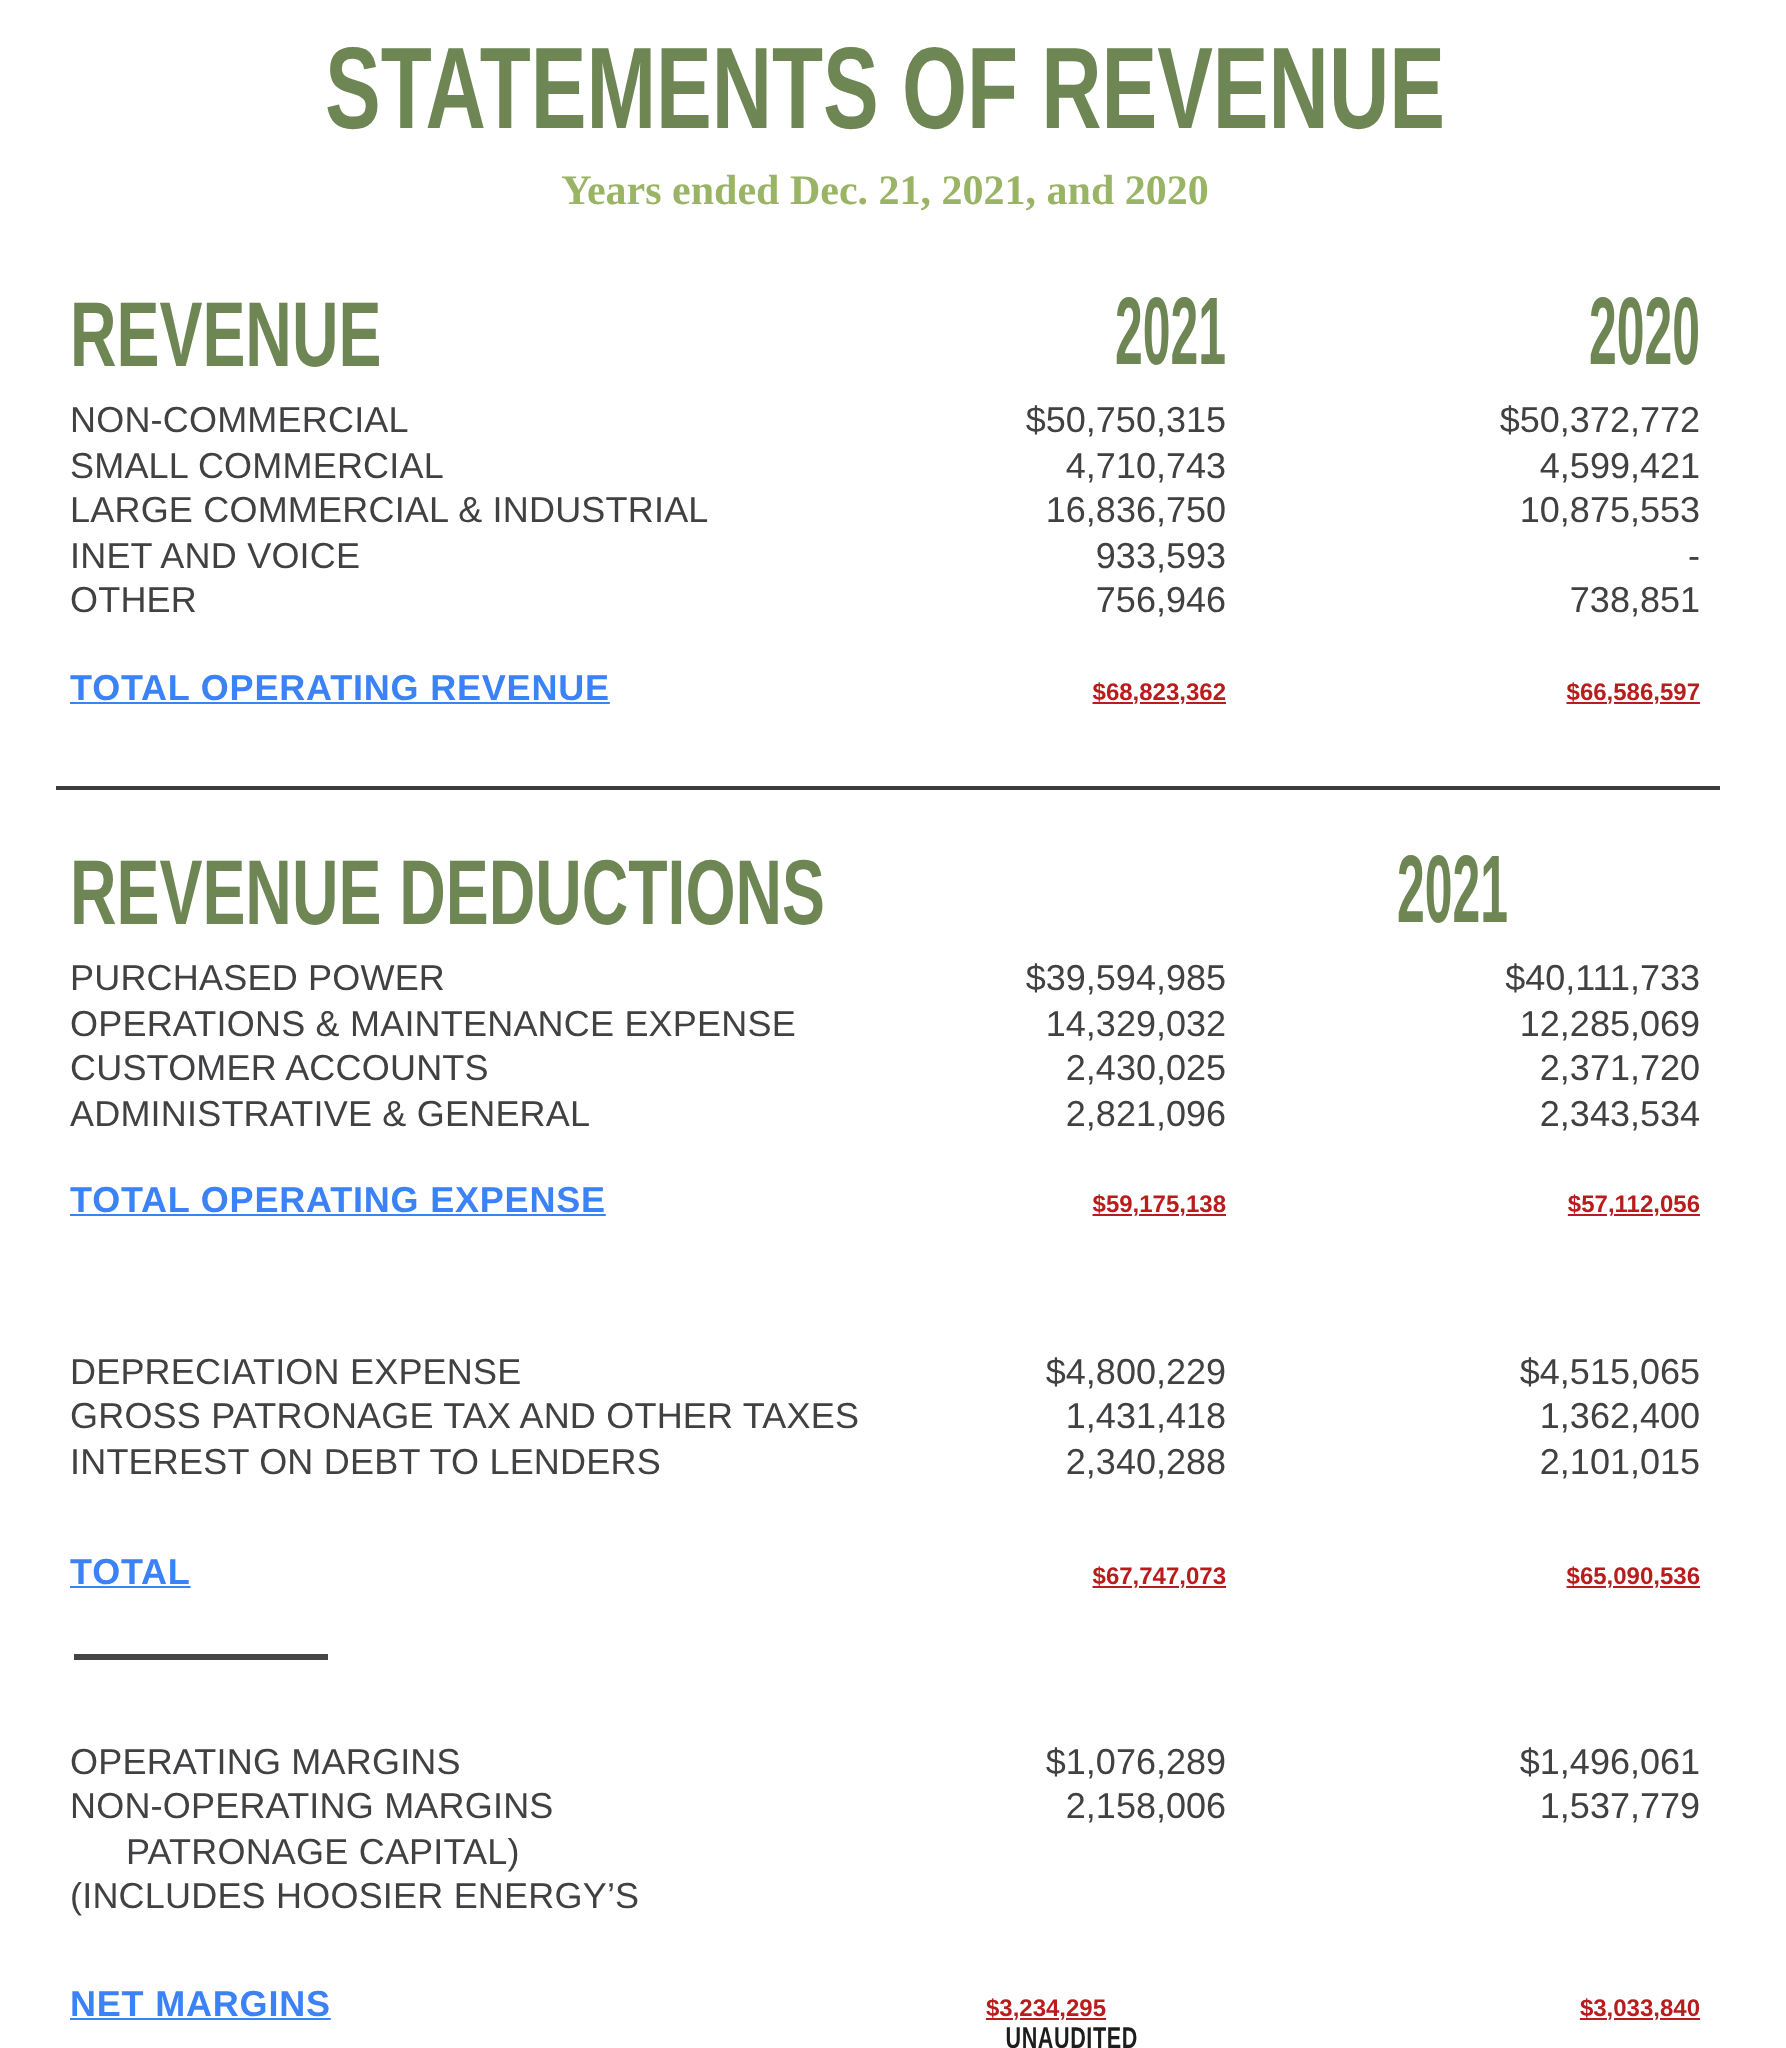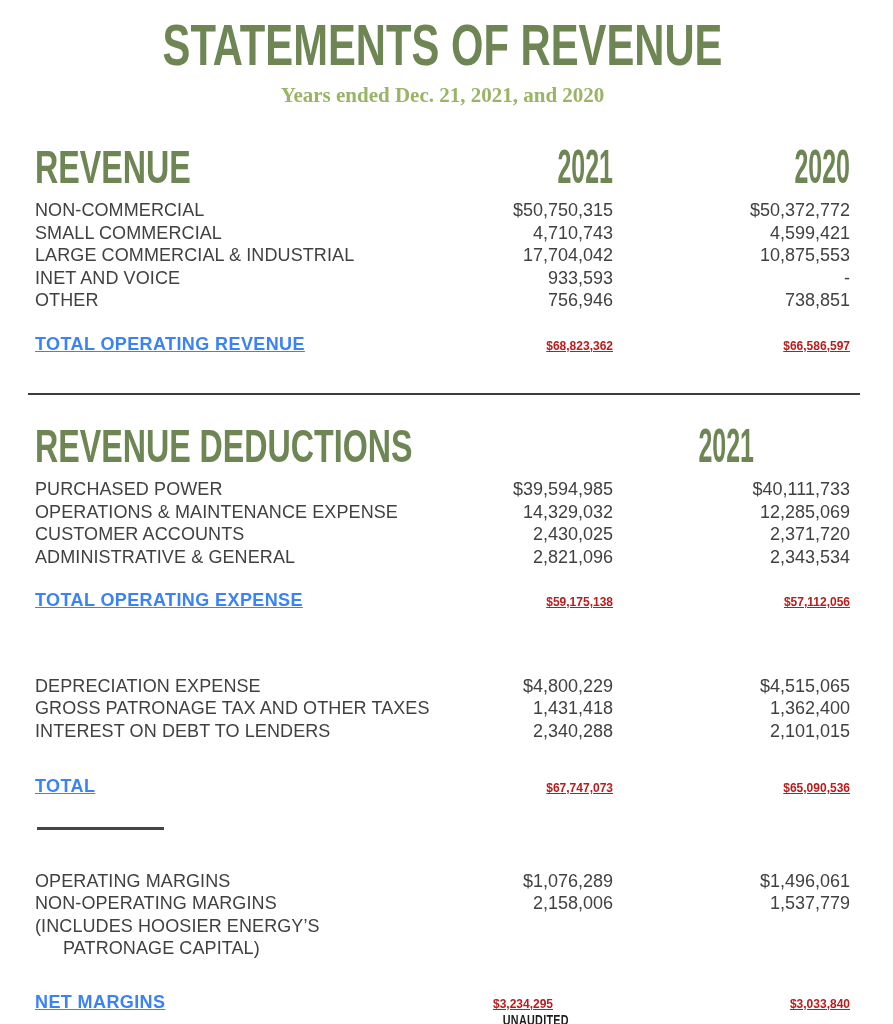--- a/index.html
+++ b/index.html
@@ -124,21 +124,21 @@
         <div class="val">$50,750,315</div>
         <div class="val">$50,372,772</div>
       </div>
       <div class="grid-row row">
         <div class="lbl">SMALL COMMERCIAL</div>
         <div class="val">4,710,743</div>
         <div class="val">4,599,421</div>
       </div>
       <div class="grid-row row">
         <div class="lbl">LARGE COMMERCIAL &amp; INDUSTRIAL</div>
-        <div class="val">17,704,042</div>
+        <div class="val">16,836,750</div>
         <div class="val">10,875,553</div>
       </div>
       <div class="grid-row row">
         <div class="lbl">INET AND VOICE</div>
         <div class="val">933,593</div>
         <div class="val">-</div>
       </div>
       <div class="grid-row row">
         <div class="lbl">OTHER</div>
         <div class="val">756,946</div>
@@ -224,26 +224,26 @@
         <div class="lbl">OPERATING MARGINS</div>
         <div class="val">$1,076,289</div>
         <div class="val">$1,496,061</div>
       </div>
       <div class="grid-row row">
         <div class="lbl">NON-OPERATING MARGINS</div>
         <div class="val">2,158,006</div>
         <div class="val">1,537,779</div>
       </div>
       <div class="grid-row row">
+        <div class="lbl indent">PATRONAGE CAPITAL)</div>
+        <div class="val"></div>
+        <div class="val"></div>
+      </div>
+      <div class="grid-row row">
         <div class="lbl">(INCLUDES HOOSIER ENERGY’S</div>
-        <div class="val"></div>
-        <div class="val"></div>
-      </div>
-      <div class="grid-row row">
-        <div class="lbl indent">PATRONAGE CAPITAL)</div>
         <div class="val"></div>
         <div class="val"></div>
       </div>
     </div>
 
     <div class="grid-row total-row net-row">
       <div class="lbl">NET MARGINS</div>
       <div class="net-val-stack">
         <div class="val">$3,234,295</div>
         <div class="unaudited">UNAUDITED</div>

